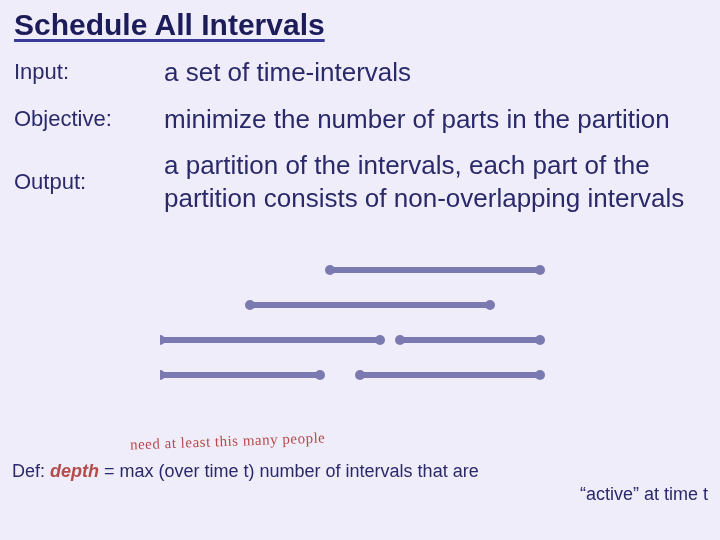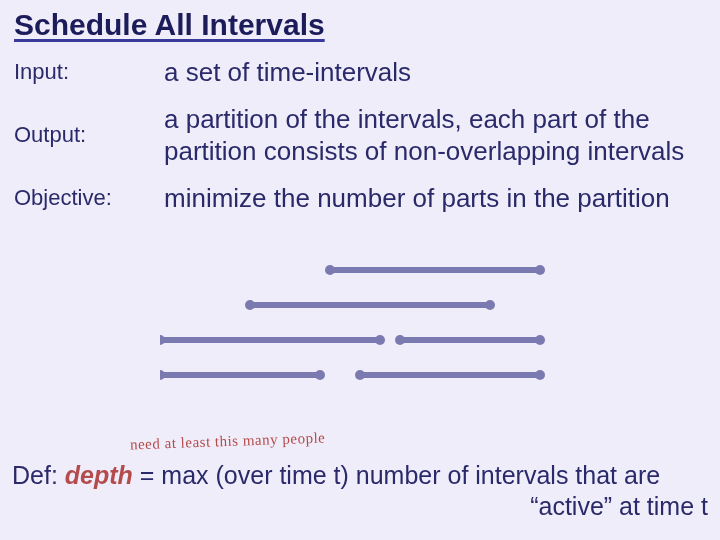--- a/index.html
+++ b/index.html
@@ -61,21 +61,21 @@
     font-size: 15px;
     color: #b44c4c;
     transform: rotate(-2deg);
     letter-spacing: 0.5px;
   }
   .def {
     position: absolute;
     left: 12px;
     top: 460px;
     right: 12px;
-    font-size: 25px;
+    font-size: 18px;
     color: #2a2a6a;
     line-height: 1.25;
   }
   .def .depth {
     color: #b44c4c;
     font-weight: bold;
     font-style: italic;
   }
   .def .cont {
     display: block;
@@ -88,27 +88,27 @@
 
 <div class="slide">
   <div class="title">Schedule All Intervals</div>
 
   <div class="row">
     <div class="label">Input:</div>
     <div class="value">a set of time-intervals</div>
   </div>
 
   <div class="row">
-    <div class="label">Output:</div>
-    <div class="value">a partition of the intervals, each part of the partition consists of non-overlapping intervals</div>
+    <div class="label">Objective:</div>
+    <div class="value">minimize the number of parts in the partition</div>
   </div>
 
   <div class="row">
-    <div class="label">Objective:</div>
-    <div class="value">minimize the number of parts in the partition</div>
+    <div class="label">Output:</div>
+    <div class="value">a partition of the intervals, each part of the partition consists of non-overlapping intervals</div>
   </div>
 
   <svg class="diagram" width="400" height="160" id="diagram-svg">
       <line x1="170" x2="380" y1="10" y2="10" stroke="#7a7ab0" stroke-width="6" stroke-linecap="round"></line>
       <circle cx="170" cy="10" r="5" fill="#7a7ab0"></circle>
       <circle cx="380" cy="10" r="5" fill="#7a7ab0"></circle>
       <line x1="90" x2="330" y1="45" y2="45" stroke="#7a7ab0" stroke-width="6" stroke-linecap="round"></line>
       <circle cx="90" cy="45" r="5" fill="#7a7ab0"></circle>
       <circle cx="330" cy="45" r="5" fill="#7a7ab0"></circle>
       <line x1="0" x2="220" y1="80" y2="80" stroke="#7a7ab0" stroke-width="6" stroke-linecap="round"></line>

